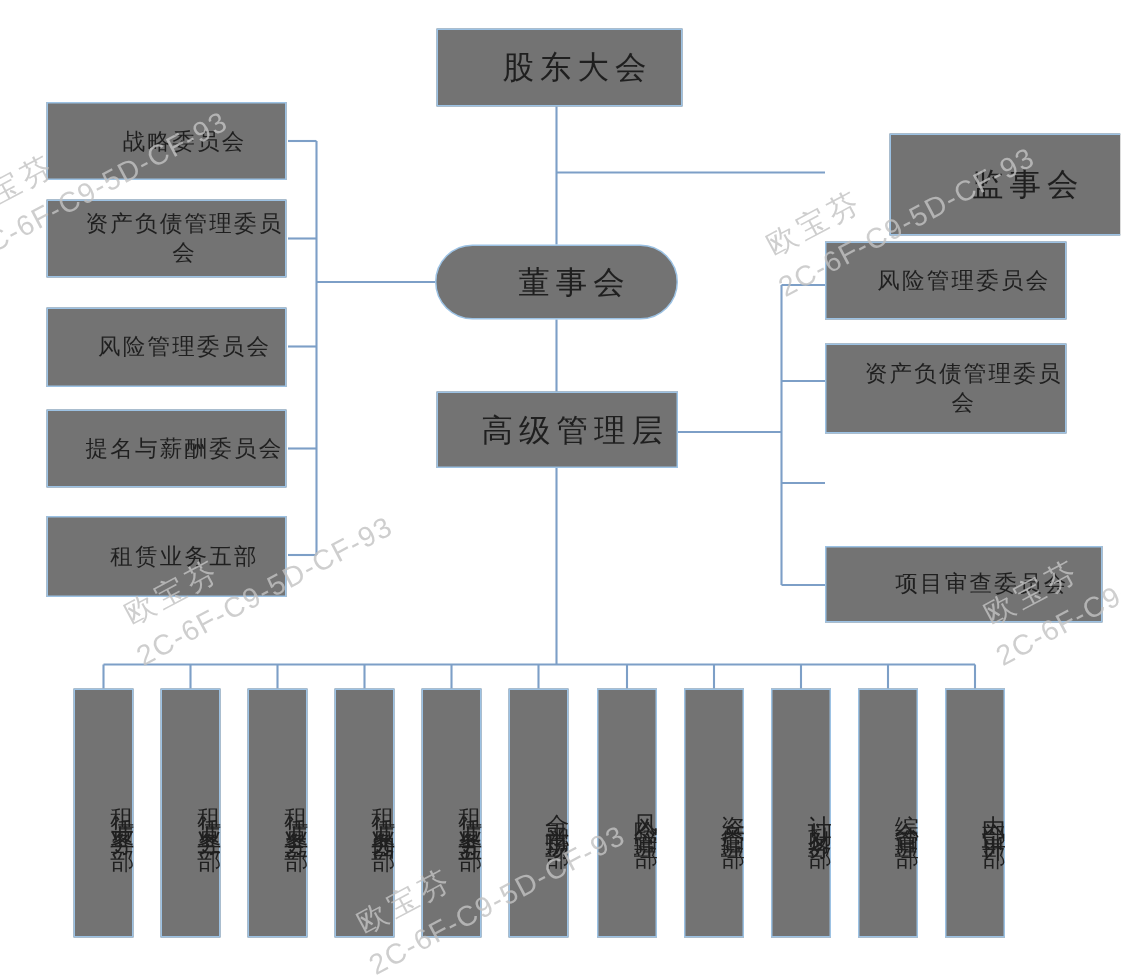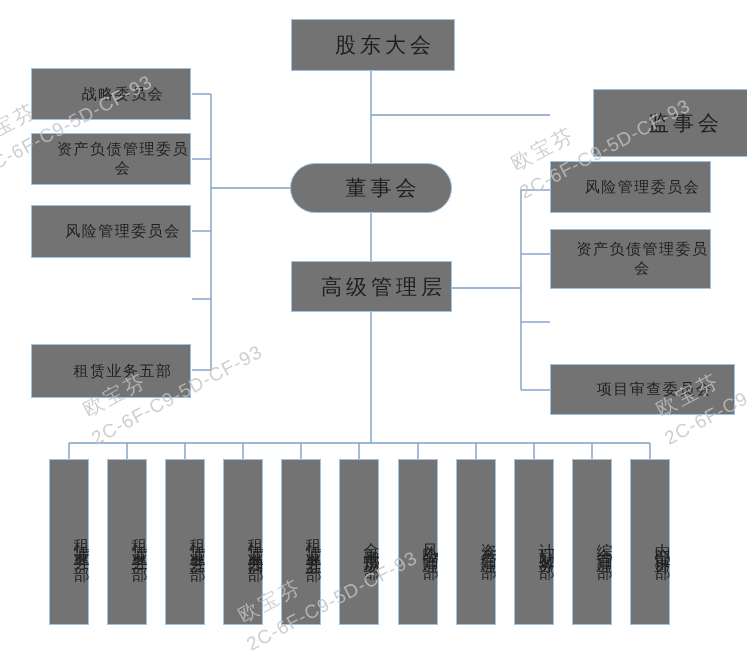--- a/index.html
+++ b/index.html
@@ -77,20 +77,21 @@
 
   <div class="box box-lg" style="left:550px;top:89px;width:161px;height:68px;margin-left:43px;">监事会</div>
 
   <div class="box box-lg" style="left:290px;top:163px;width:162px;height:50px;border-radius:25px;">董事会</div>
 
   <div class="box box-sm" style="left:31px;top:68px;width:160px;height:52px;">战略委员会</div>
 
   <div class="box box-lg" style="left:291px;top:261px;width:161px;height:51px;">高级管理层</div>
   <div class="box box-sm" style="left:31px;top:133px;width:160px;height:52px;">资产负债管理委员会</div>
   <div class="box box-sm" style="left:31px;top:205px;width:160px;height:53px;">风险管理委员会</div>
+  <div class="box box-sm" style="left:31px;top:273px;width:160px;height:52px;">提名与薪酬委员会</div>
   <div class="box box-sm" style="left:31px;top:344px;width:160px;height:54px;">租赁业务五部</div>
 
   <div class="box box-sm" style="left:550px;top:161px;width:161px;height:52px;">风险管理委员会</div>
   <div class="box box-sm" style="left:550px;top:229px;width:161px;height:60px;">资产负债管理委员会</div>
   <div class="box box-sm" style="left:550px;top:364px;width:185px;height:51px;font-family:Liberation Serif, serif;">项目审查委员会</div>
 
   <div class="box dept" style="left:49px;top:459px;width:40px;height:166px;">租赁业务一部</div>
   <div class="box dept" style="left:107px;top:459px;width:40px;height:166px;">租赁业务二部</div>
   <div class="box dept" style="left:165px;top:459px;width:40px;height:166px;">租赁业务三部</div>
   <div class="box dept" style="left:223px;top:459px;width:40px;height:166px;">租赁业务四部</div>

